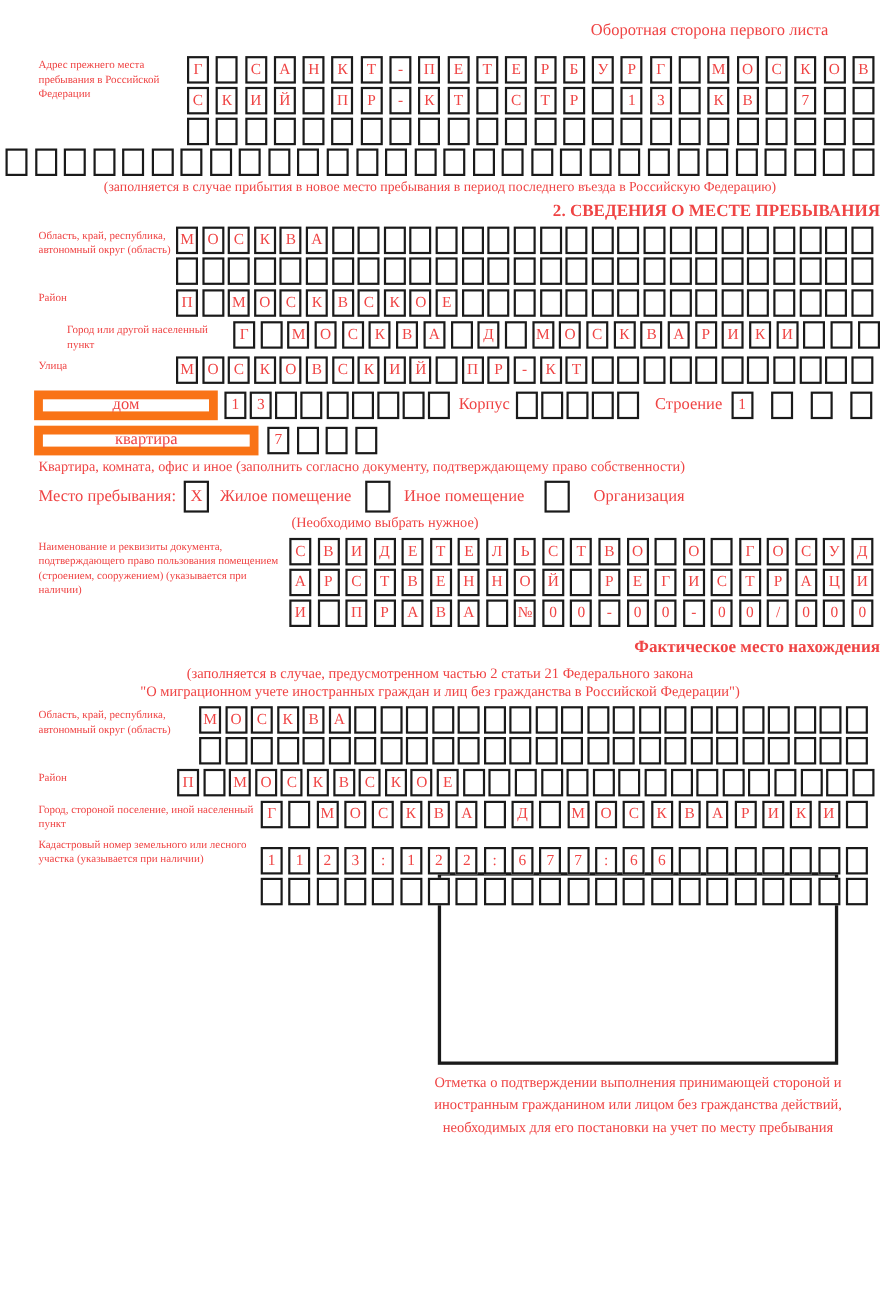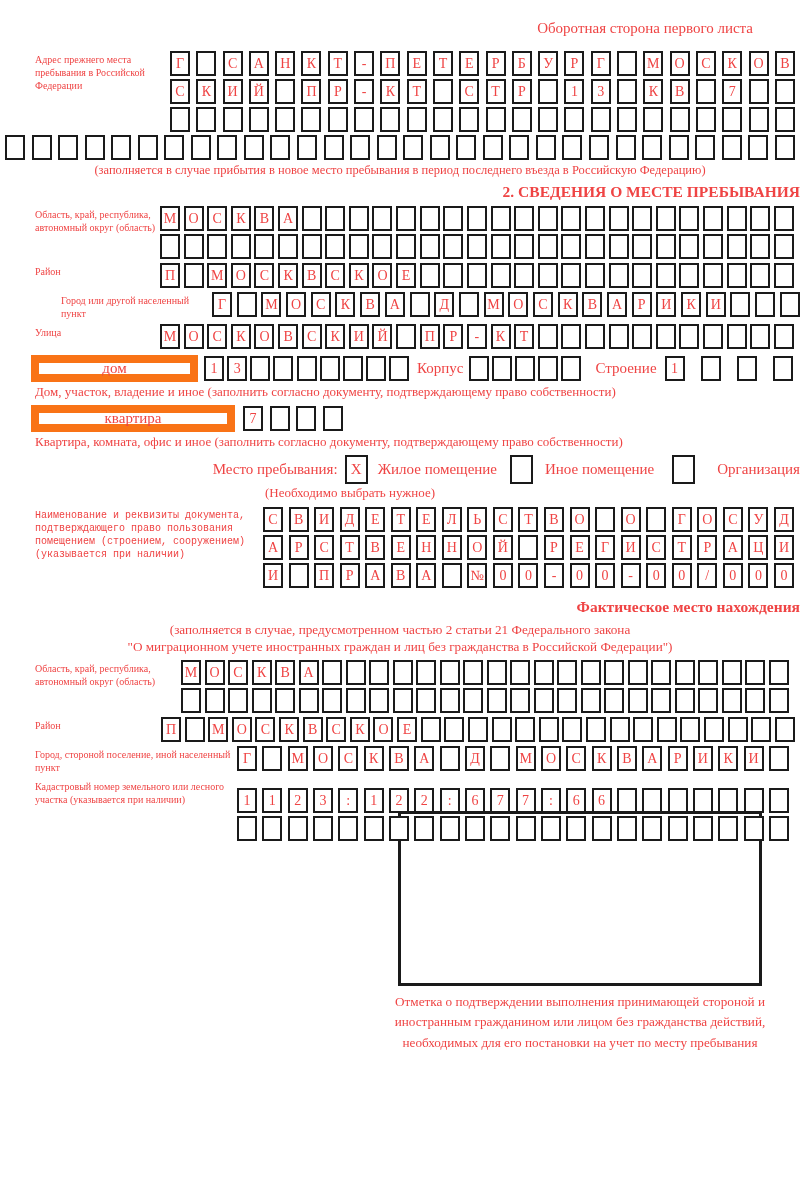--- a/index.html
+++ b/index.html
@@ -26,33 +26,33 @@
   .namedbox{
     box-sizing:border-box;height:27px;border:8px solid #f97316;flex:none;
     display:flex;align-items:center;justify-content:center;font-size:15px;
   }
   .inline-lbl{font-size:15px;line-height:27px;flex:none;}
   .hrow{display:flex;align-items:center;margin:6px 0 0 31px;}
   .chk{
     box-sizing:border-box;width:23px;height:29px;border:2px solid #1a1a1a;flex:none;
     display:flex;align-items:center;justify-content:center;font-size:15px;
   }
-  .stay-row{display:flex;align-items:center;margin:5px 0 0 35px;font-size:15px;justify-content:flex-end;}
+  .stay-row{display:flex;align-items:center;margin:5px 0 0 35px;font-size:15px;}
   .stamp-box{
     box-sizing:border-box;width:364px;height:175px;border:3px solid #1a1a1a;
     margin:-30px 0 0 398px;background:#fff;
   }
   .stamp-note{
     width:380px;margin:6px 0 0 390px;font-size:13.2px;line-height:1.55;text-align:center;
   }
   .mt4{margin-top:4px;} .mt5{margin-top:5px;} .mt6{margin-top:6px;} .mt14{margin-top:14px;}
   .w625{width:625px;} .w790{width:790px;} .w634{width:634px;} .w609{width:609px;}
   .w608{width:608px;} .w552{width:552px;} .w531{width:531px;}
   .lbl135{width:135px;} .lbl125{width:125px;} .lbl151{width:151px;margin-left:26px;} .lbl146{width:146px;}
-  .lbl126{width:126px;} .lbl202{width:202px;} .lbl228{width:228px;font-family:Liberation Mono, monospace;}
+  .lbl126{width:126px;} .lbl202{width:202px;} .lbl228{width:228px;}
   .pad-top10{padding-top:10px;}
 </style>
 </head>
 <body>
 
 <div class="page">
 
   <div class="header-note">Оборотная сторона первого листа</div>
 
   <div class="frow mt14">
@@ -356,21 +356,20 @@
         <div class="cell"></div>
       </div>
     <div class="inline-lbl" style="margin:0 8px 0 14px;">Строение</div>
     <div class="grid" style="width:128px;">
         <div class="cell">1</div>
         <div class="cell"></div>
         <div class="cell"></div>
         <div class="cell"></div>
       </div>
   </div>
-  <div class="note-l">Дом, участок, владение и иное (заполнить согласно документу, подтверждающему право собственности)</div>
 
   <div class="hrow" style="margin-top:5px;">
     <div class="namedbox" style="width:204px;">квартира</div>
     <div class="grid" style="width:100px;margin-left:8px;">
         <div class="cell">7</div>
         <div class="cell"></div>
         <div class="cell"></div>
         <div class="cell"></div>
       </div>
   </div>

